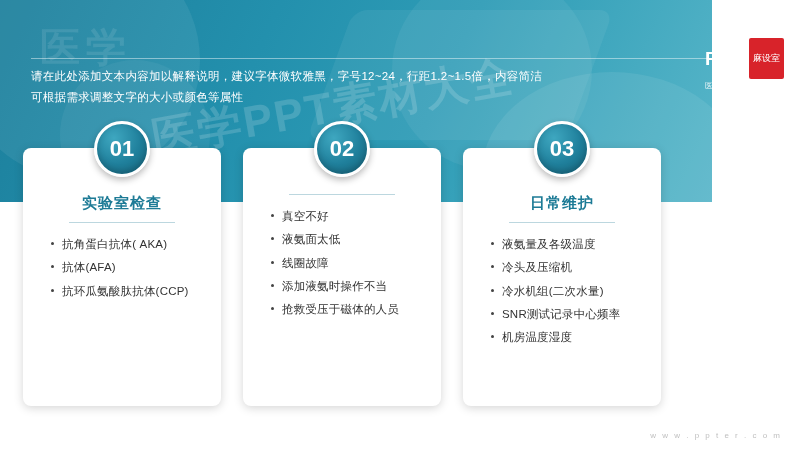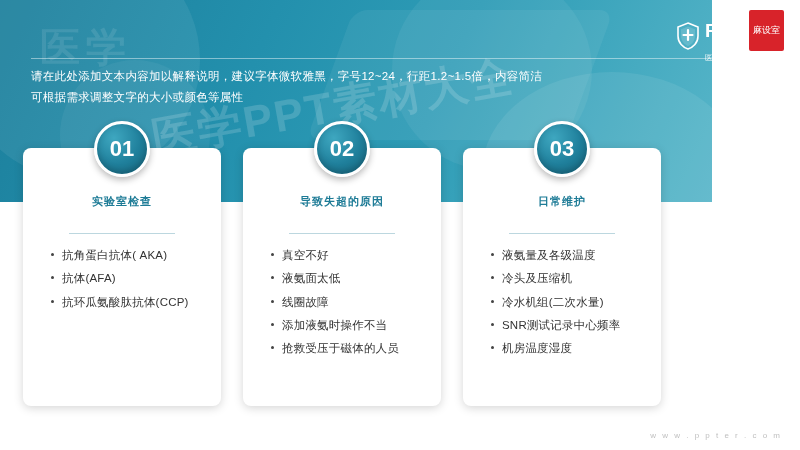--- a/index.html
+++ b/index.html
@@ -121,20 +121,21 @@
     color: #ffffff;
     line-height: 1.85;
     letter-spacing: 0.3px;
   }
   
   .logo {
     position: absolute;
     right: 16px; top: 10px;
     display: flex;
     align-items: center;
+    flex-direction: column;
   }
   .logo-shield {
     width: 24px; height: 28px;
     position: relative;
     margin-right: 5px;
   }
   .logo-shield svg { display: block; }
   .logo-texts {
     display: flex;
     flex-direction: column;
@@ -200,25 +201,25 @@
     font-weight: bold;
     display: flex;
     align-items: center;
     justify-content: center;
     box-shadow: 0 3px 7px rgba(0,0,0,0.28), inset 0 -3px 6px rgba(0,0,0,0.18);
     border: 3px solid #ffffff;
     box-sizing: border-box;
   }
   .card-title {
     text-align: center;
-    font-size: 11px;
+    font-size: 15px;
     font-weight: bold;
     color: #1d7b96;
     letter-spacing: 1px;
-    margin-bottom: 24px;
+    margin-bottom: 9px;
   }
   .card-divider {
     width: 106px;
     height: 1px;
     background: #bcd7df;
     margin: 0 auto 13px auto;
   }
   .bullets {
     list-style: none;
     margin: 0;
@@ -300,21 +301,20 @@
       <div class="card-divider"></div>
       <ul class="bullets">
         <li>抗角蛋白抗体( AKA)</li>
         <li>抗体(AFA)</li>
         <li>抗环瓜氨酸肽抗体(CCP)</li>
       </ul>
     </div>
 
     <div class="card">
       <div class="badge">02</div>
-      <div class="card-title">导致失超的原因</div>
       <div class="card-divider"></div>
       <ul class="bullets">
         <li>真空不好</li>
         <li>液氨面太低</li>
         <li>线圈故障</li>
         <li>添加液氨时操作不当</li>
         <li>抢救受压于磁体的人员</li>
       </ul>
     </div>
 

